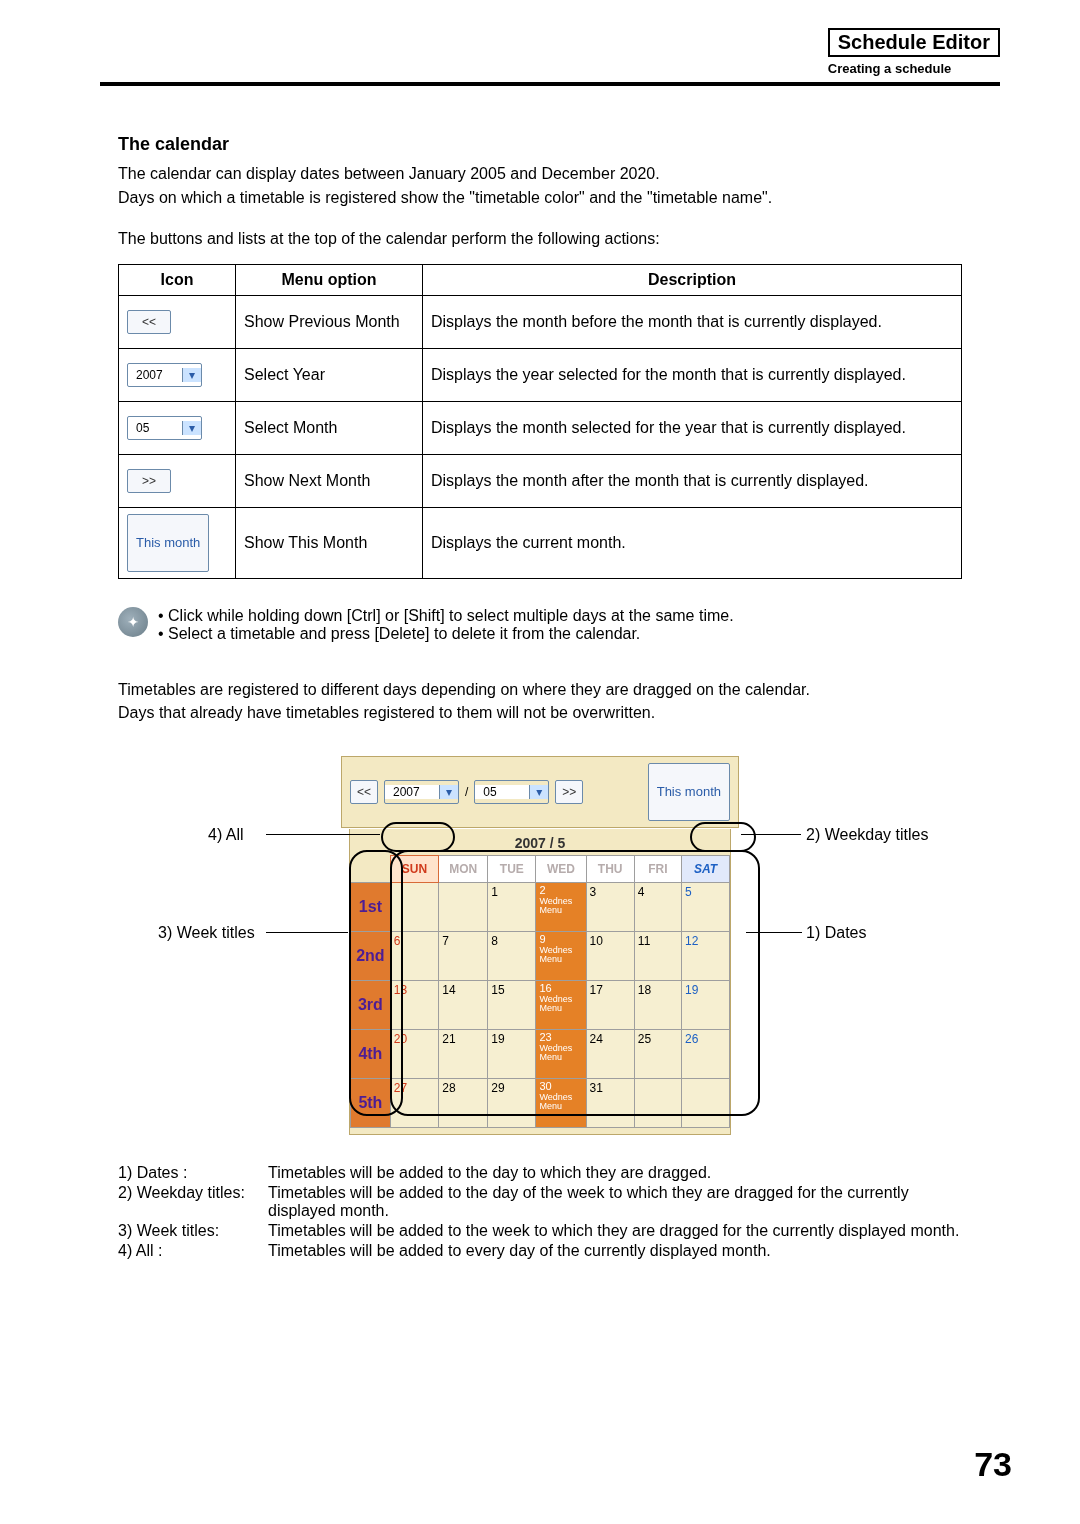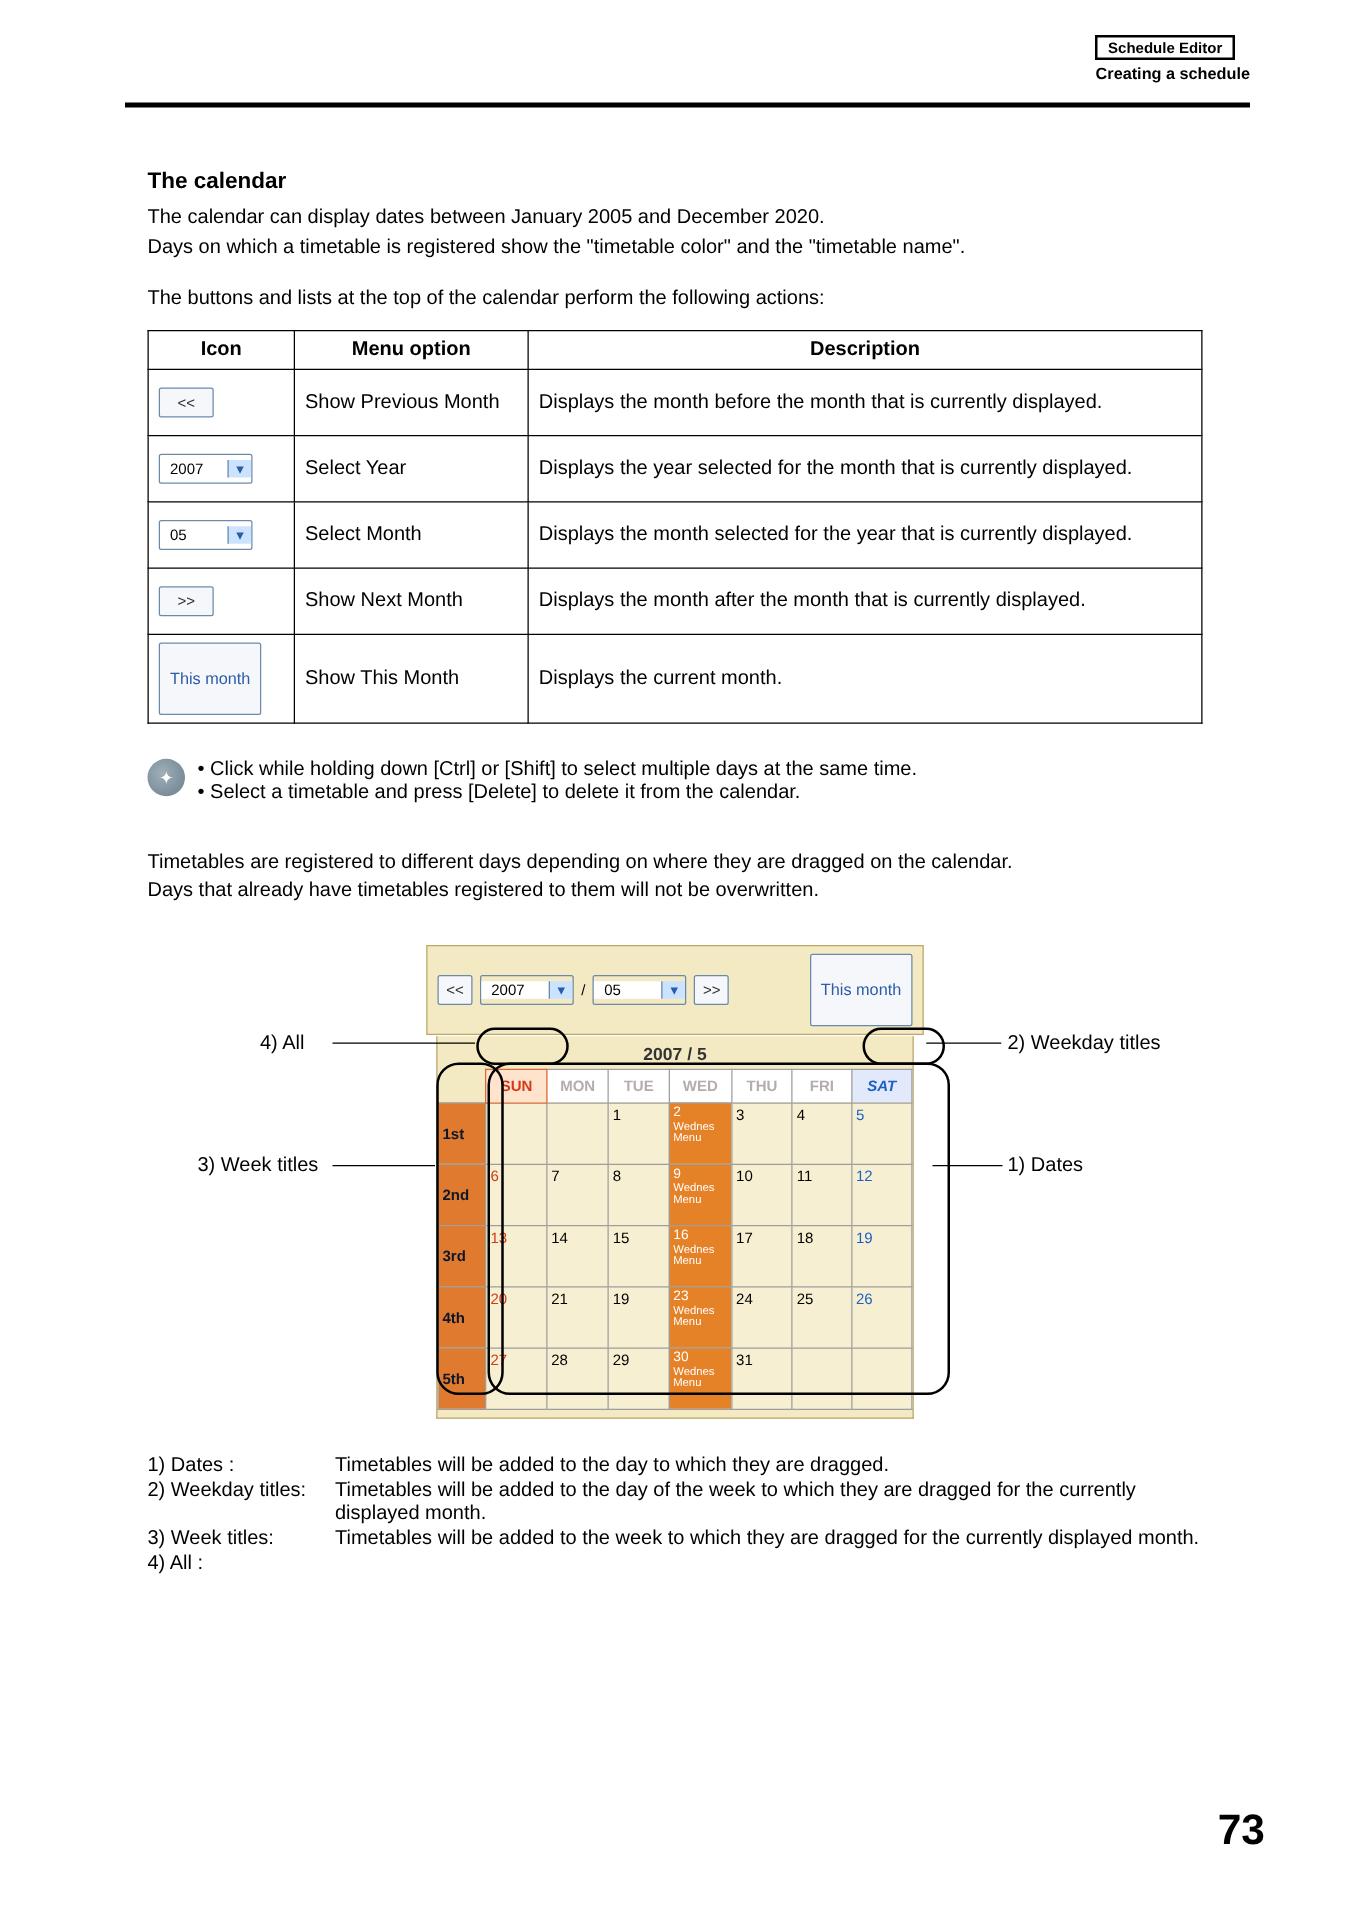--- a/index.html
+++ b/index.html
@@ -20,21 +20,21 @@
   }
   .header {
     position: absolute;
     top: 28px;
     right: 80px;
     text-align: left;
   }
   .header-box {
     border: 2px solid #000;
     padding: 1px 8px;
-    font-size: 12px;
+    font-size: 20px;
     font-weight: bold;
     display: inline-block;
     margin-bottom: 2px;
   }
   .header-sub {
     font-size: 13px;
     font-weight: bold;
   }
   hr.sep {
     border: none;
@@ -197,24 +197,25 @@
     text-align: center;
     background: #fff;
     color: #b6acac;
     font-weight: bold;
     vertical-align: middle;
   }
   table.cal th.sun { color: #d03a1c; background: #ffe3cc; border-color:#d86a38; }
   table.cal th.sat { color: #1d60c4; background: #e1e9fb; font-style: italic; }
   table.cal td.weekTitle {
     background: #e07a2e;
-    color: #0f172a;
+    color: #4c1d95;
+    text-align: center;
     vertical-align: middle;
     font-weight: bold;
-    font-size: 12px;
+    font-size: 16px;
     width: 34px;
   }
   table.cal td.sun { color: #d03a1c; }
   table.cal td.sat { color: #1d60c4; }
   .wedCell { background: #e58126 !important; color:#fff; font-size:9px; line-height:1.05; }
   .wedCell .dn { color:#fff; font-size:11px; }
   .dateNum { font-size: 12px; }
 
   
   .bubble {
@@ -458,18 +459,19 @@
     <div class="row">
         <div class="k">2) Weekday titles:</div>
         <div class="v">Timetables will be added to the day of the week to which they are dragged for the currently displayed month.</div>
       </div>
     <div class="row">
         <div class="k">3) Week titles:</div>
         <div class="v">Timetables will be added to the week to which they are dragged for the currently displayed month.</div>
       </div>
     <div class="row">
         <div class="k">4) All :</div>
+        <div class="v">Timetables will be added to every day of the currently displayed month.</div>
       </div>
   </div>
 
   <div class="pageNum">73</div>
 
 </div>
 
 </body></html>

